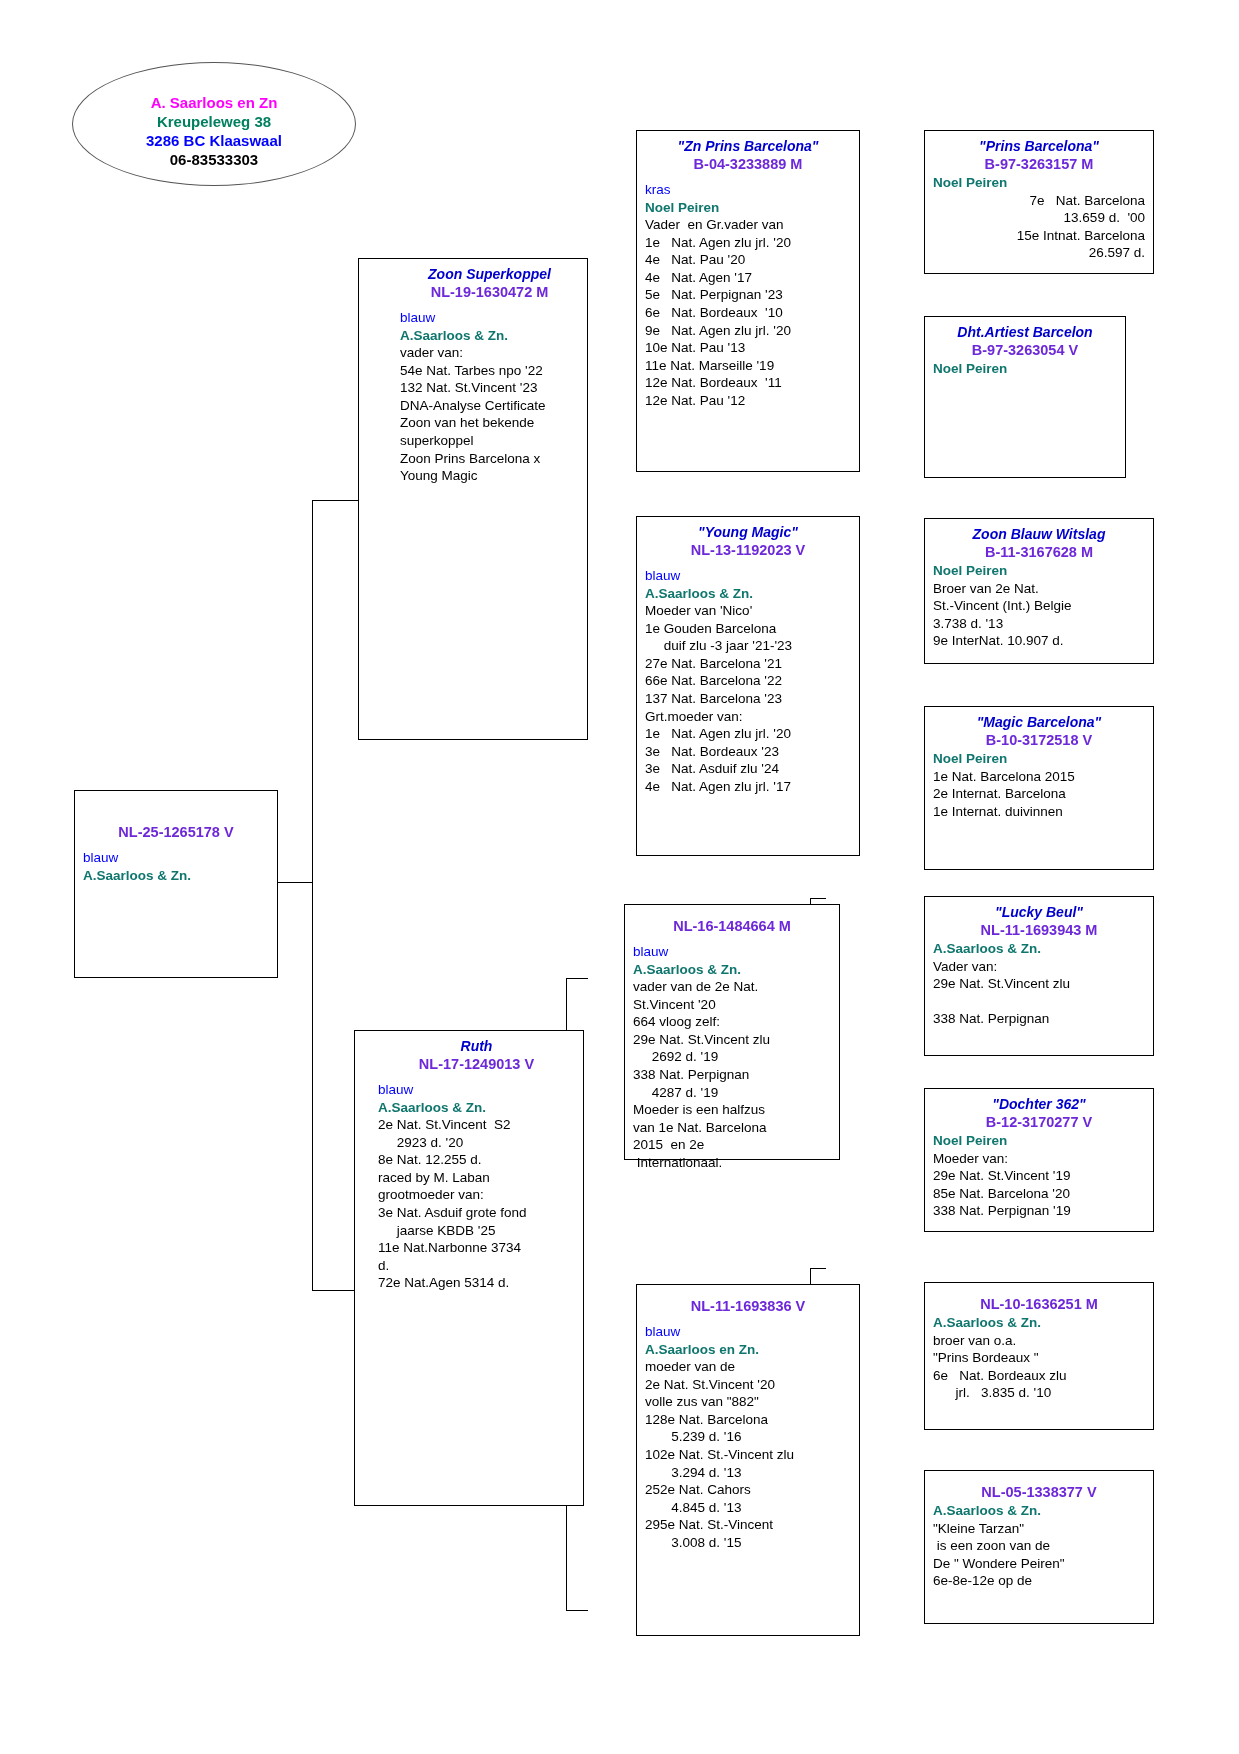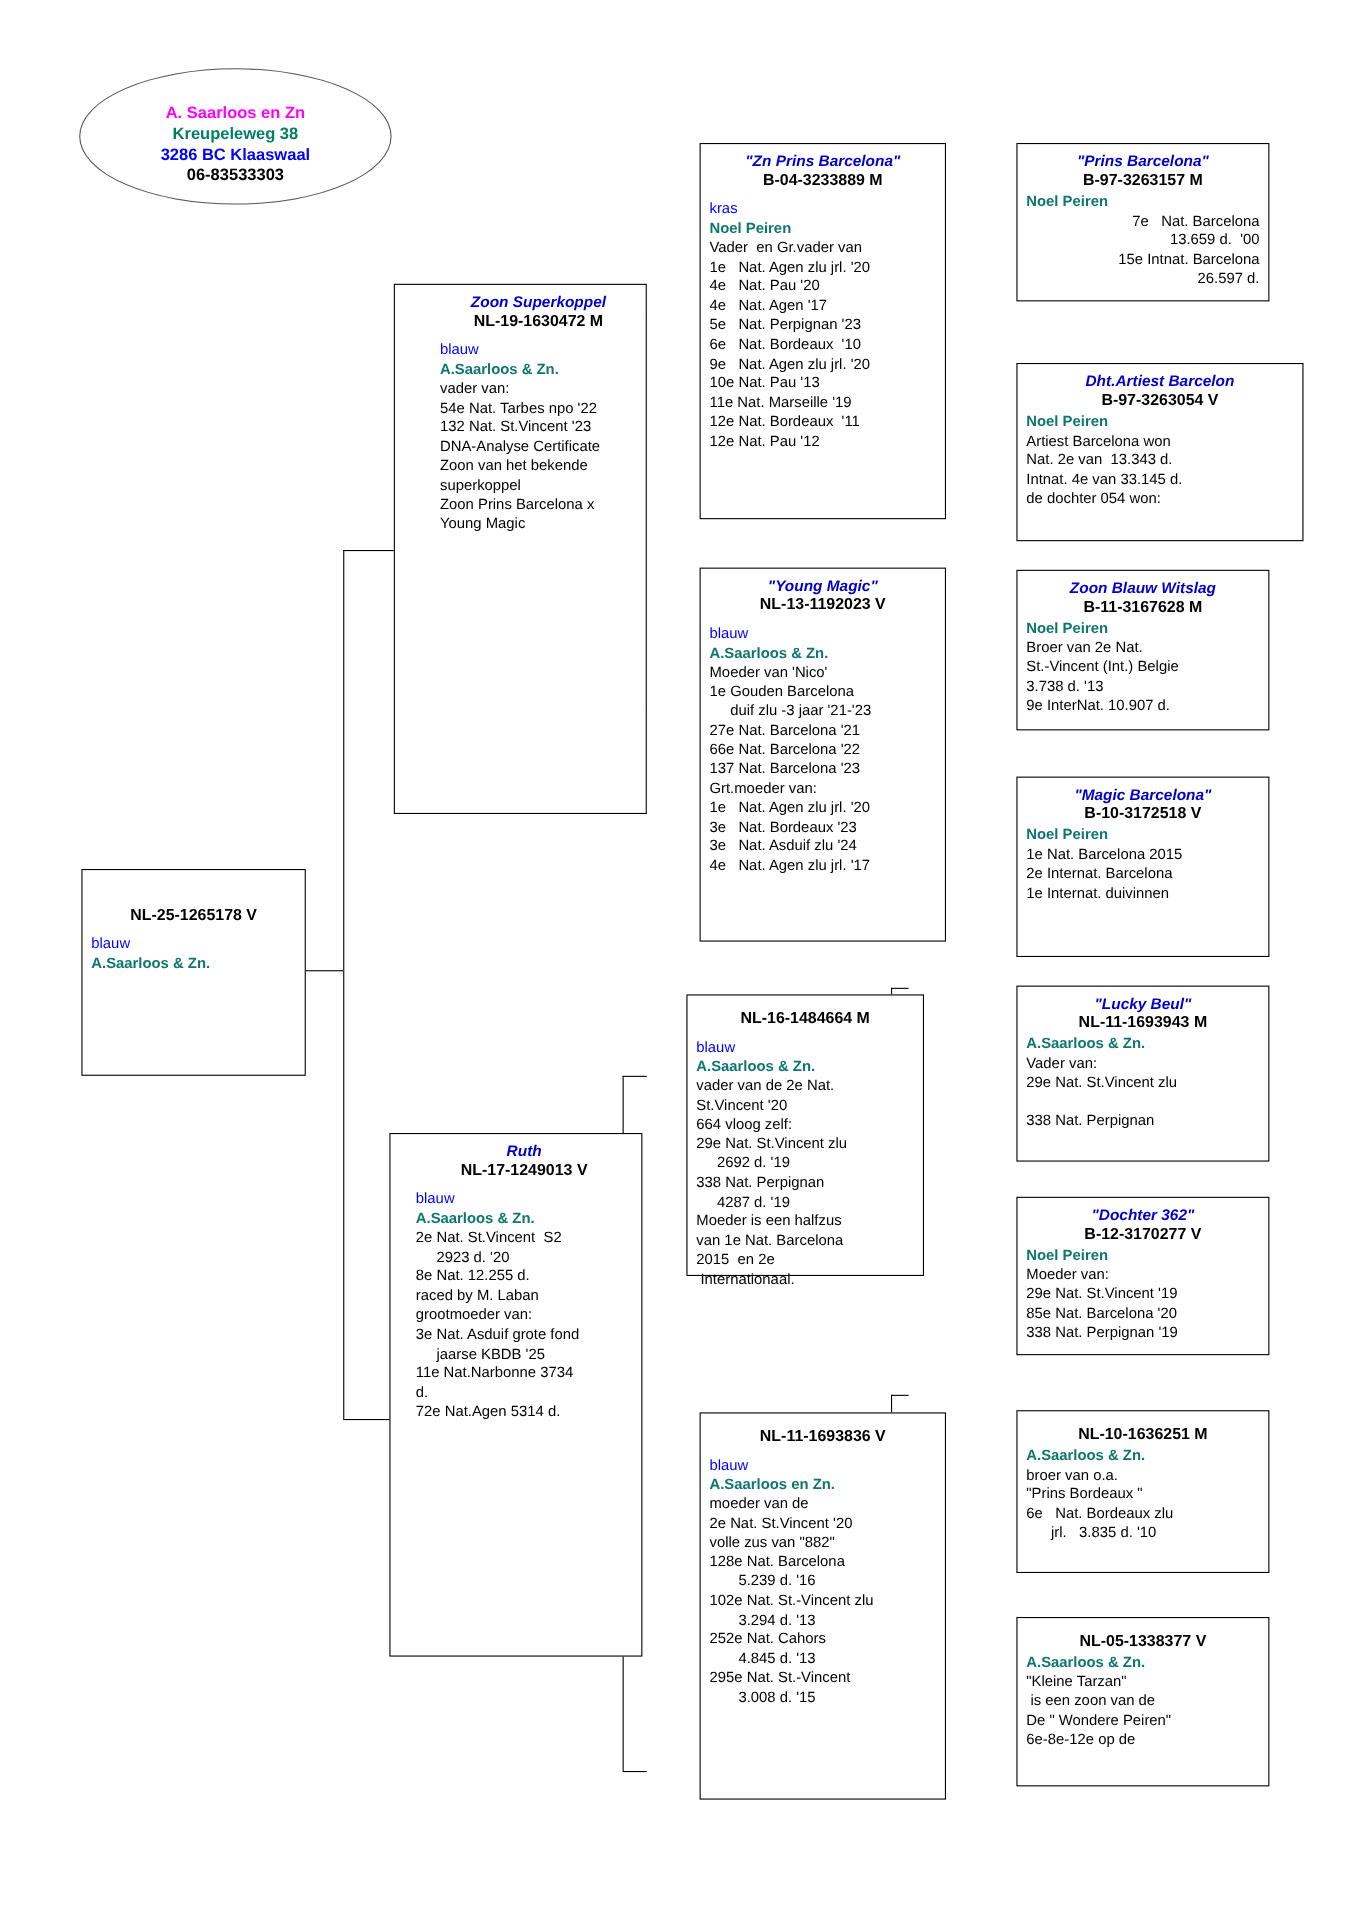--- a/index.html
+++ b/index.html
@@ -46,21 +46,21 @@
     text-align: center;
     font-weight: bold;
     font-style: italic;
     color: #0000cd;
     font-size: 14px;
     line-height: 18px;
   }
   .box .id {
     text-align: center;
     font-weight: bold;
-    color: #000000;
+    color: #6d28d9;
     font-size: 14.5px;
     line-height: 19px;
   }
   .box .blue { color: #0000ff; }
   .box .magenta { color: #0f766e; font-weight: bold; }
   .box .sp { height: 7px; }
   .line { position: absolute; background: #000; }
   .h { height: 1px; }
   .v { width: 1px; }
   pre.txt {
@@ -243,28 +243,24 @@
 <div class="box" style="left:924px; top:130px; width:230px; height:144px;">
   <div class="ttl">"Prins Barcelona"</div>
   <div class="id">B-97-3263157 M</div>
   <div class="magenta">Noel Peiren</div>
   <pre class="txt" style="text-align:right;">7e   Nat. Barcelona
     13.659 d.  '00
 15e Intnat. Barcelona
       26.597 d.</pre>
 </div>
 
-<div class="box" style="left:924px; top:330px; width:261px; height:162px;">
+<div class="box" style="left:924px; top:316px; width:202px; height:162px;">
   <div class="ttl">Dht.Artiest Barcelon</div>
   <div class="id">B-97-3263054 V</div>
   <div class="magenta">Noel Peiren</div>
-  <pre class="txt">Artiest Barcelona won
-Nat. 2e van  13.343 d.
-Intnat. 4e van 33.145 d.
-de dochter 054 won:</pre>
 </div>
 
 <div class="box" style="left:924px; top:518px; width:230px; height:146px;">
   <div class="ttl">Zoon Blauw Witslag</div>
   <div class="id">B-11-3167628 M</div>
   <div class="magenta">Noel Peiren</div>
   <pre class="txt">Broer van 2e Nat.
 St.-Vincent (Int.) Belgie
 3.738 d. '13
 9e InterNat. 10.907 d.</pre>

